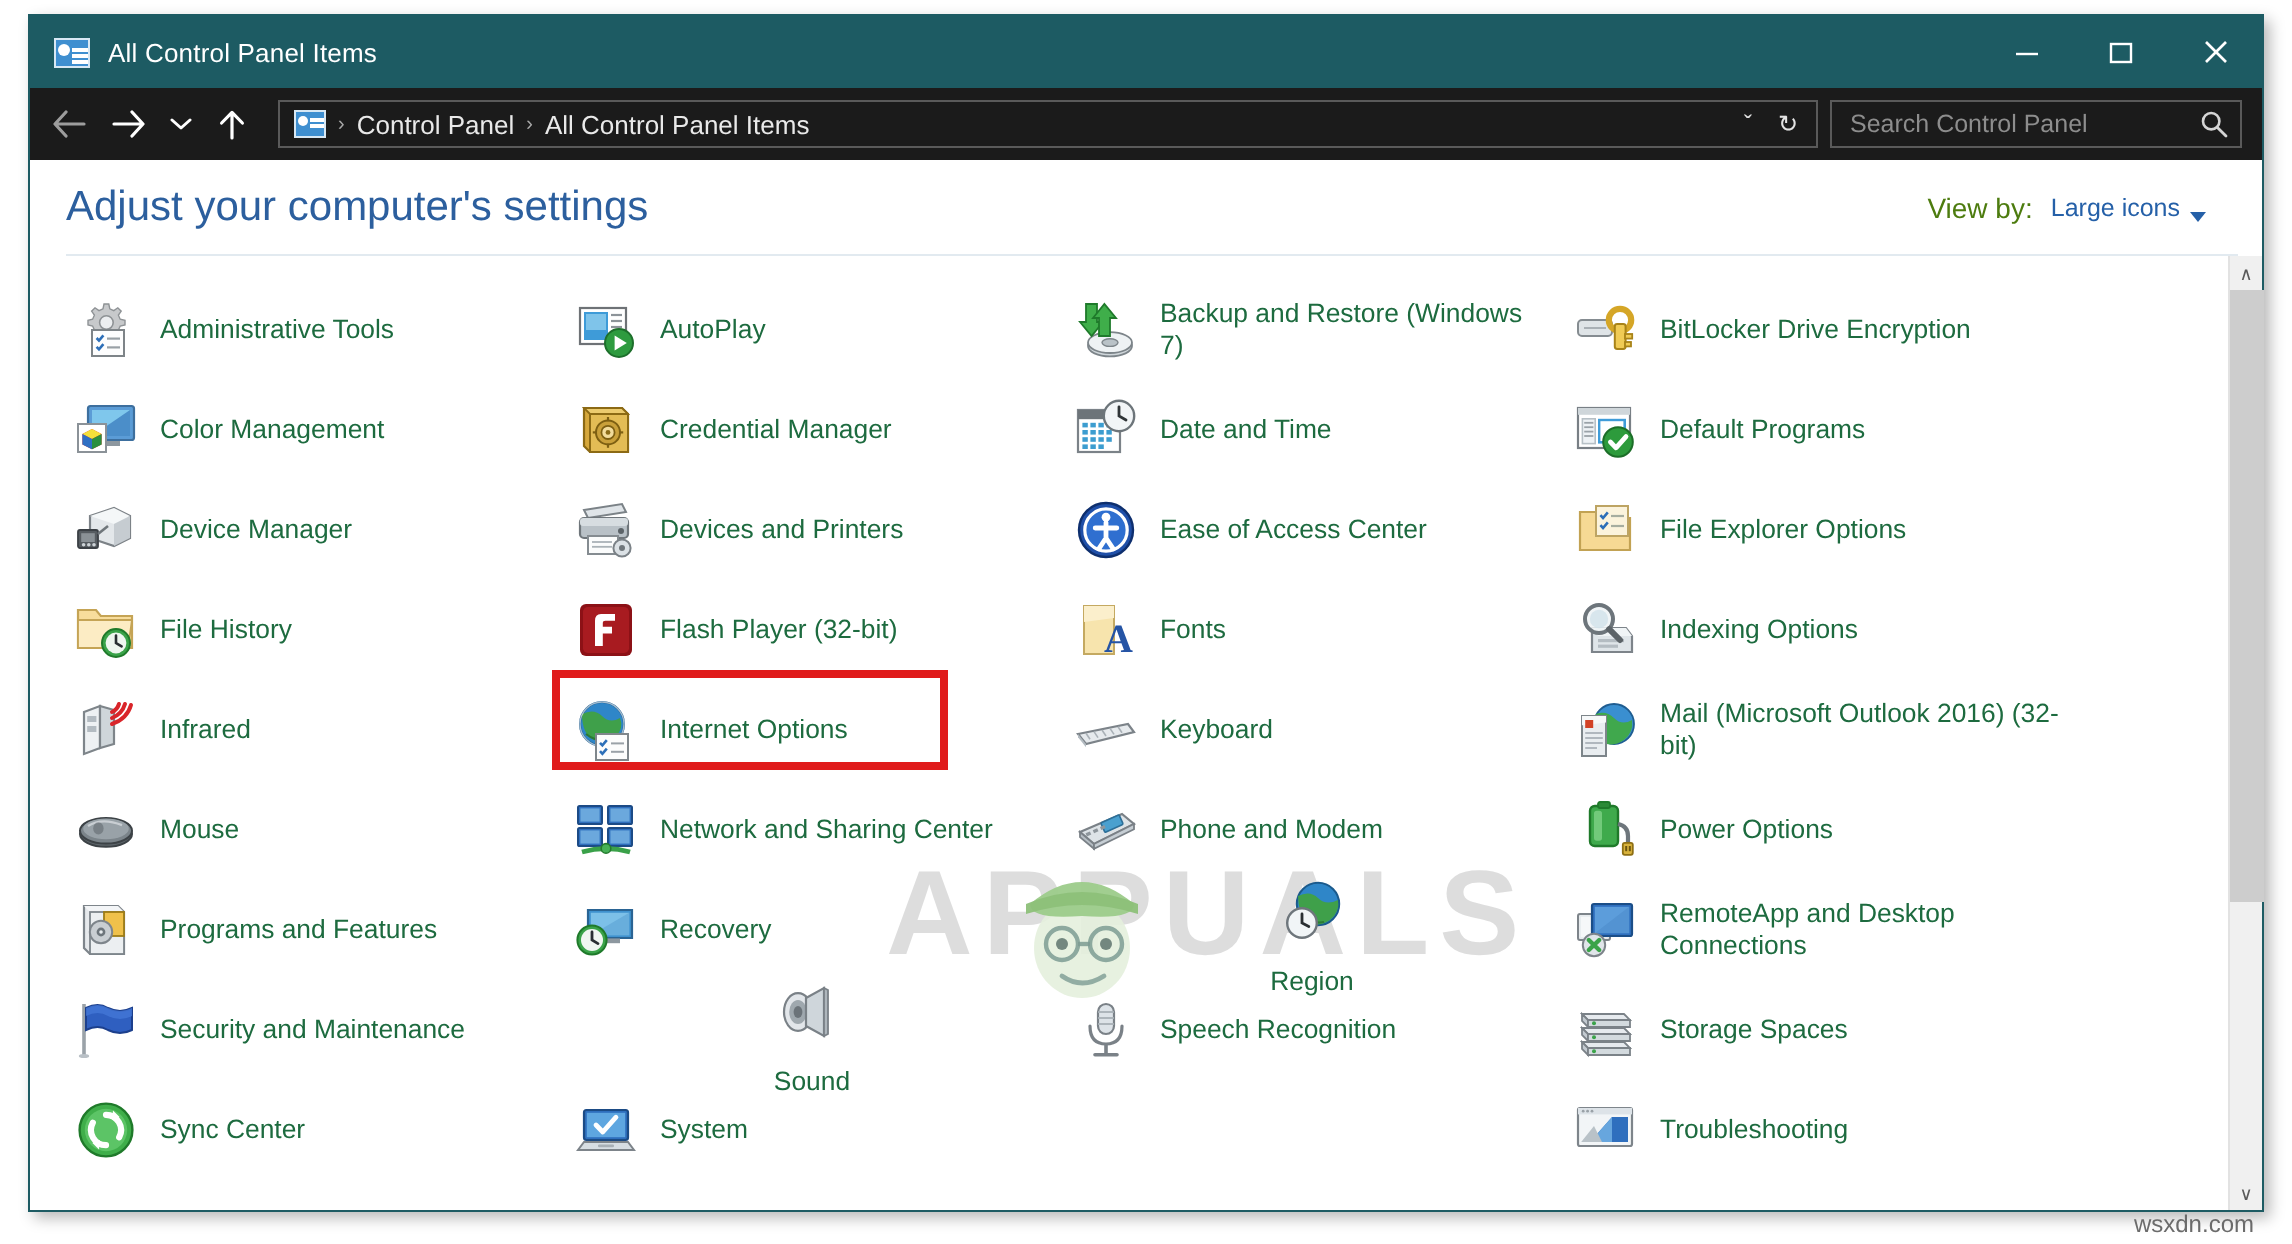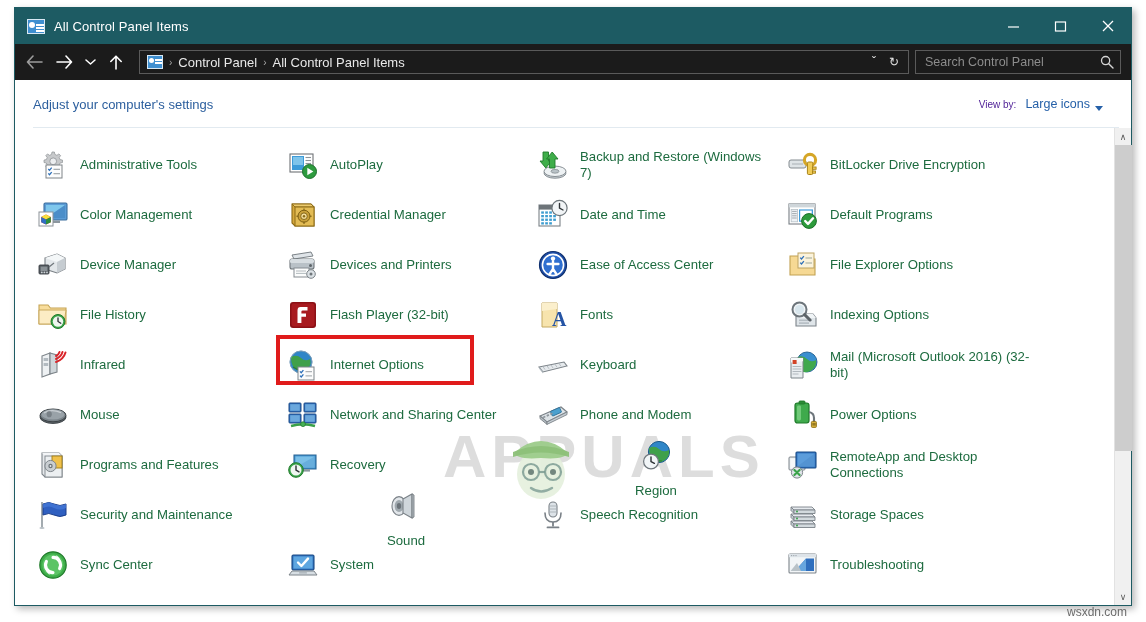--- a/index.html
+++ b/index.html
@@ -144,28 +144,28 @@
     display: flex; align-items: center;
     padding: 0 18px 0 18px;
     position: relative;
   }
   .headerstrip::after {
     content: ""; position: absolute;
     left: 18px; right: 12px; bottom: 0; height: 1px;
     background: #e2eaf0;
   }
   .page-title {
-    color: #2c5f9e; font-size: 13px;
+    color: #2c5f9e; font-size: 21px;
     white-space: nowrap;
   }
   .viewby {
     margin-left: auto; display: flex; align-items: center; gap: 9px;
     padding-right: 10px;
   }
-  .viewby-label { color: #4c1d95; font-size: 10px; }
+  .viewby-label { color: #4d7c0f; font-size: 14px; }
   .viewby-value {
     color: #2560a8; font-size: 12.5px;
     display: flex; align-items: flex-end; gap: 5px;
   }
   .viewby-caret {
     width: 0; height: 0;
     border-left: 4px solid transparent;
     border-right: 4px solid transparent;
     border-top: 5px solid #2560a8;
   }

